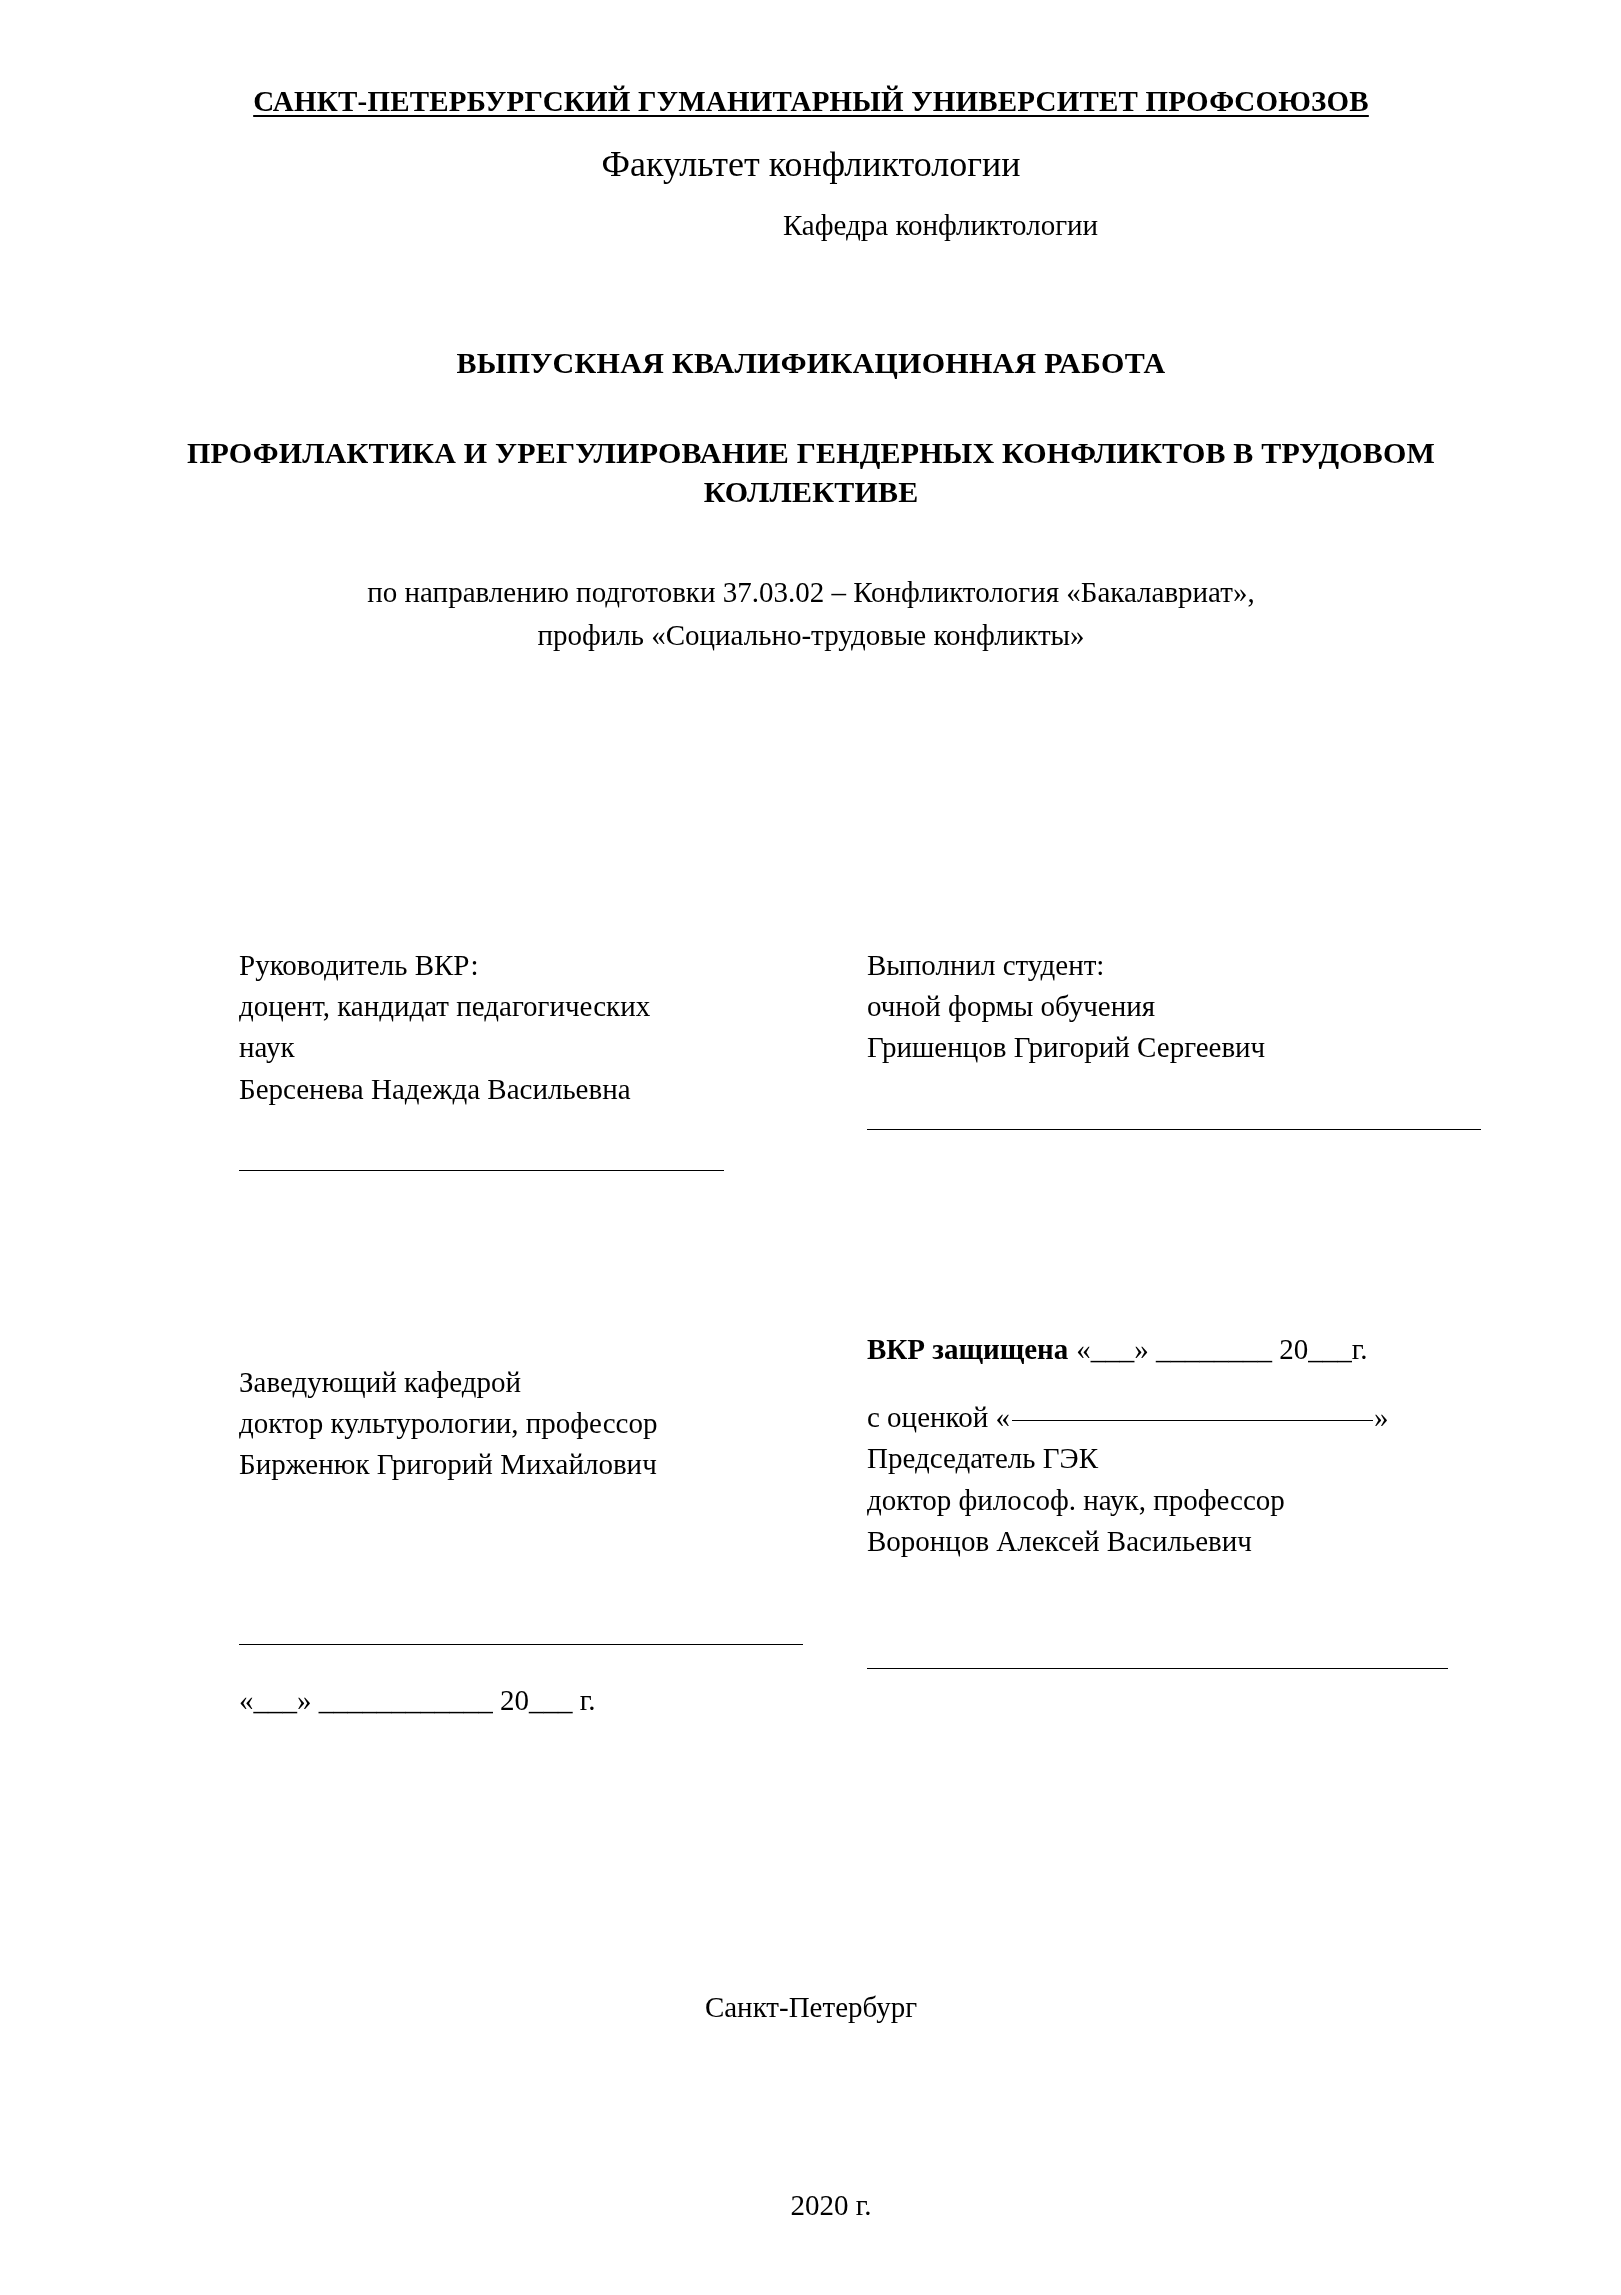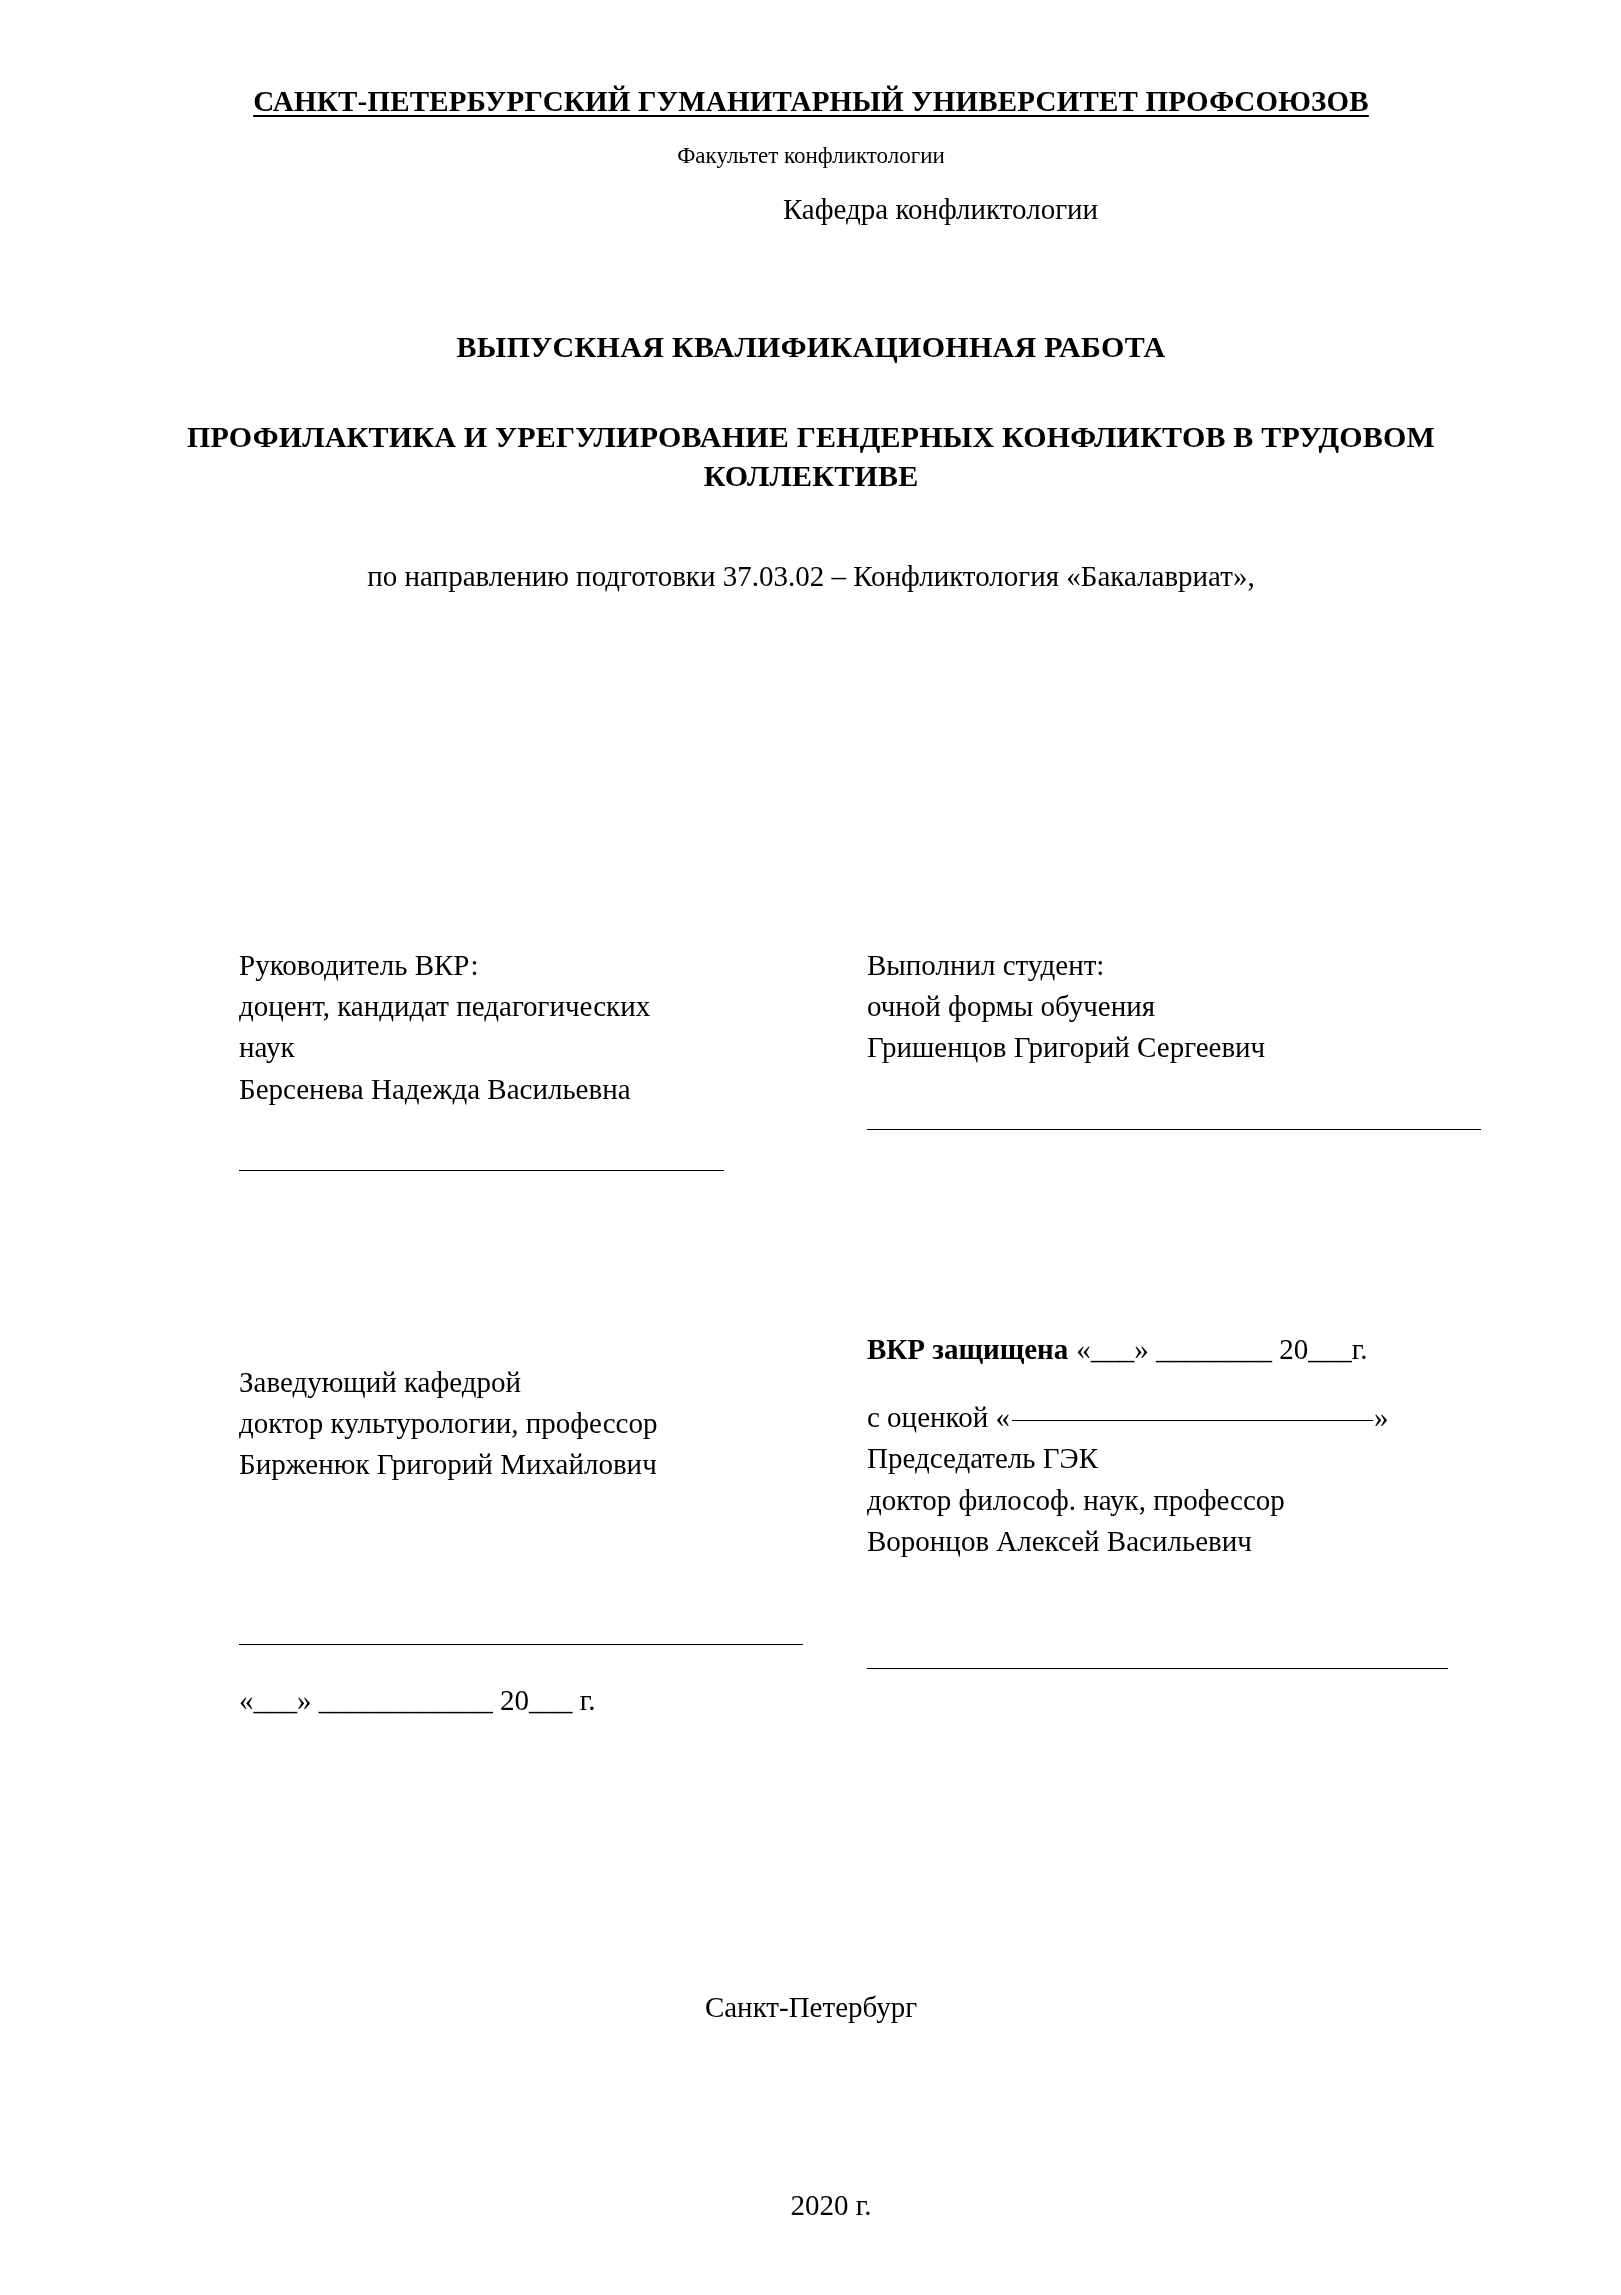--- a/index.html
+++ b/index.html
@@ -31,21 +31,21 @@
   .university {
     font-size: 29px;
     font-weight: bold;
     letter-spacing: 0.2px;
     text-decoration: underline;
     text-underline-offset: 3.9px;
   }
   .faculty-line {
     margin-top: 25px;
     text-align: center;
-    font-size: 23px;
+    font-size: 36px;
   }
   .department-line {
     margin-top: 23.6px;
     text-align: center;
     font-size: 29px;
     padding-left: 259px;
   }
 
   
   .doc-type {
@@ -132,20 +132,21 @@
     <div class="university">САНКТ-ПЕТЕРБУРГСКИЙ ГУМАНИТАРНЫЙ УНИВЕРСИТЕТ ПРОФСОЮЗОВ</div>
   </div>
   <div class="faculty-line">Факультет конфликтологии</div>
   <div class="department-line">Кафедра конфликтологии</div>
 
   <div class="doc-type">ВЫПУСКНАЯ КВАЛИФИКАЦИОННАЯ РАБОТА</div>
   <div class="doc-title">ПРОФИЛАКТИКА И УРЕГУЛИРОВАНИЕ ГЕНДЕРНЫХ КОНФЛИКТОВ В ТРУДОВОМ КОЛЛЕКТИВЕ</div>
 
   <div class="direction">
     <span>по направлению подготовки 37.03.02 – Конфликтология «Бакалавриат»,</span>
+    <span class="l2">профиль «Социально-трудовые конфликты»</span>
   </div>
 
   <div class="sig-block" style="top: 860px;">
     <div class="sig-row">
       <div class="col-left">
         <div class="ln">Руководитель ВКР:</div>
         <div class="ln">доцент, кандидат педагогических</div>
         <div class="ln">наук</div>
         <div class="ln">Берсенева Надежда Васильевна</div>
         <div style="height: 50px;"></div>

